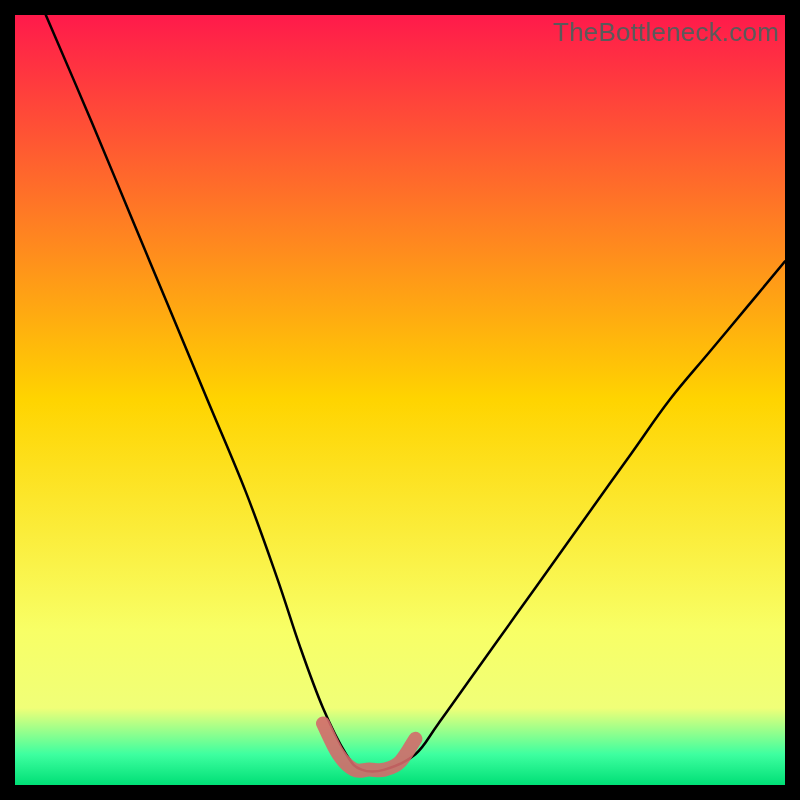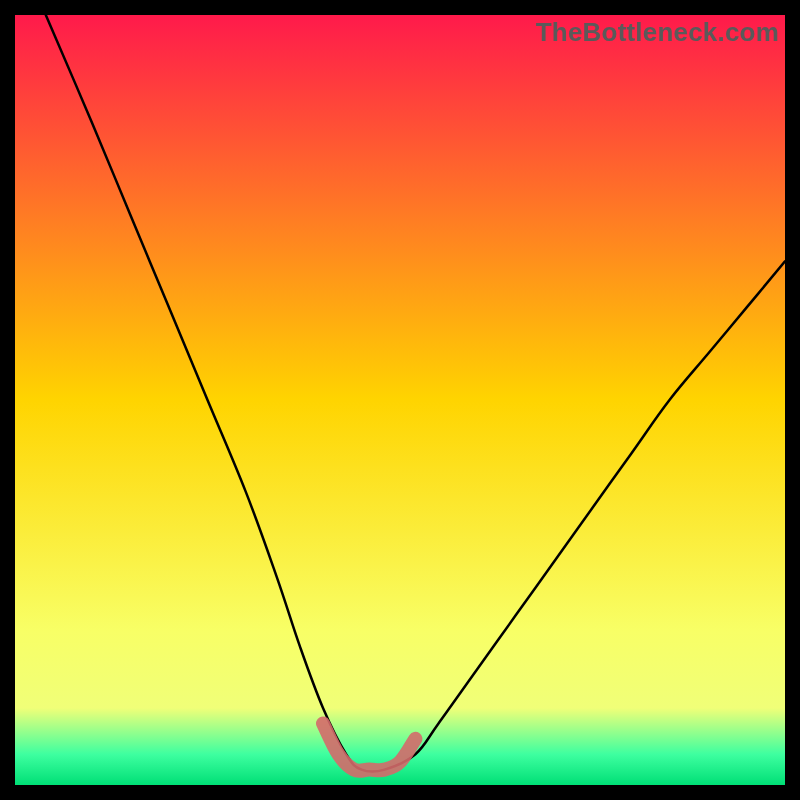--- a/index.html
+++ b/index.html
@@ -25,21 +25,21 @@
     top: 0;
     width: 770px;
     height: 770px;
   }
   .watermark {
     position: absolute;
     top: 2px;
     right: 6px;
     color: #5a5a5a;
     font-size: 26px;
-    font-weight: 700;
+    font-weight: 400;
     letter-spacing: 0.2px;
     user-select: none;
   }
   svg { display: block; }
 </style>
 </head>
 <body>
 
 <div class="frame">
   <svg class="plot-area" viewBox="0 0 770 770" preserveAspectRatio="none">

